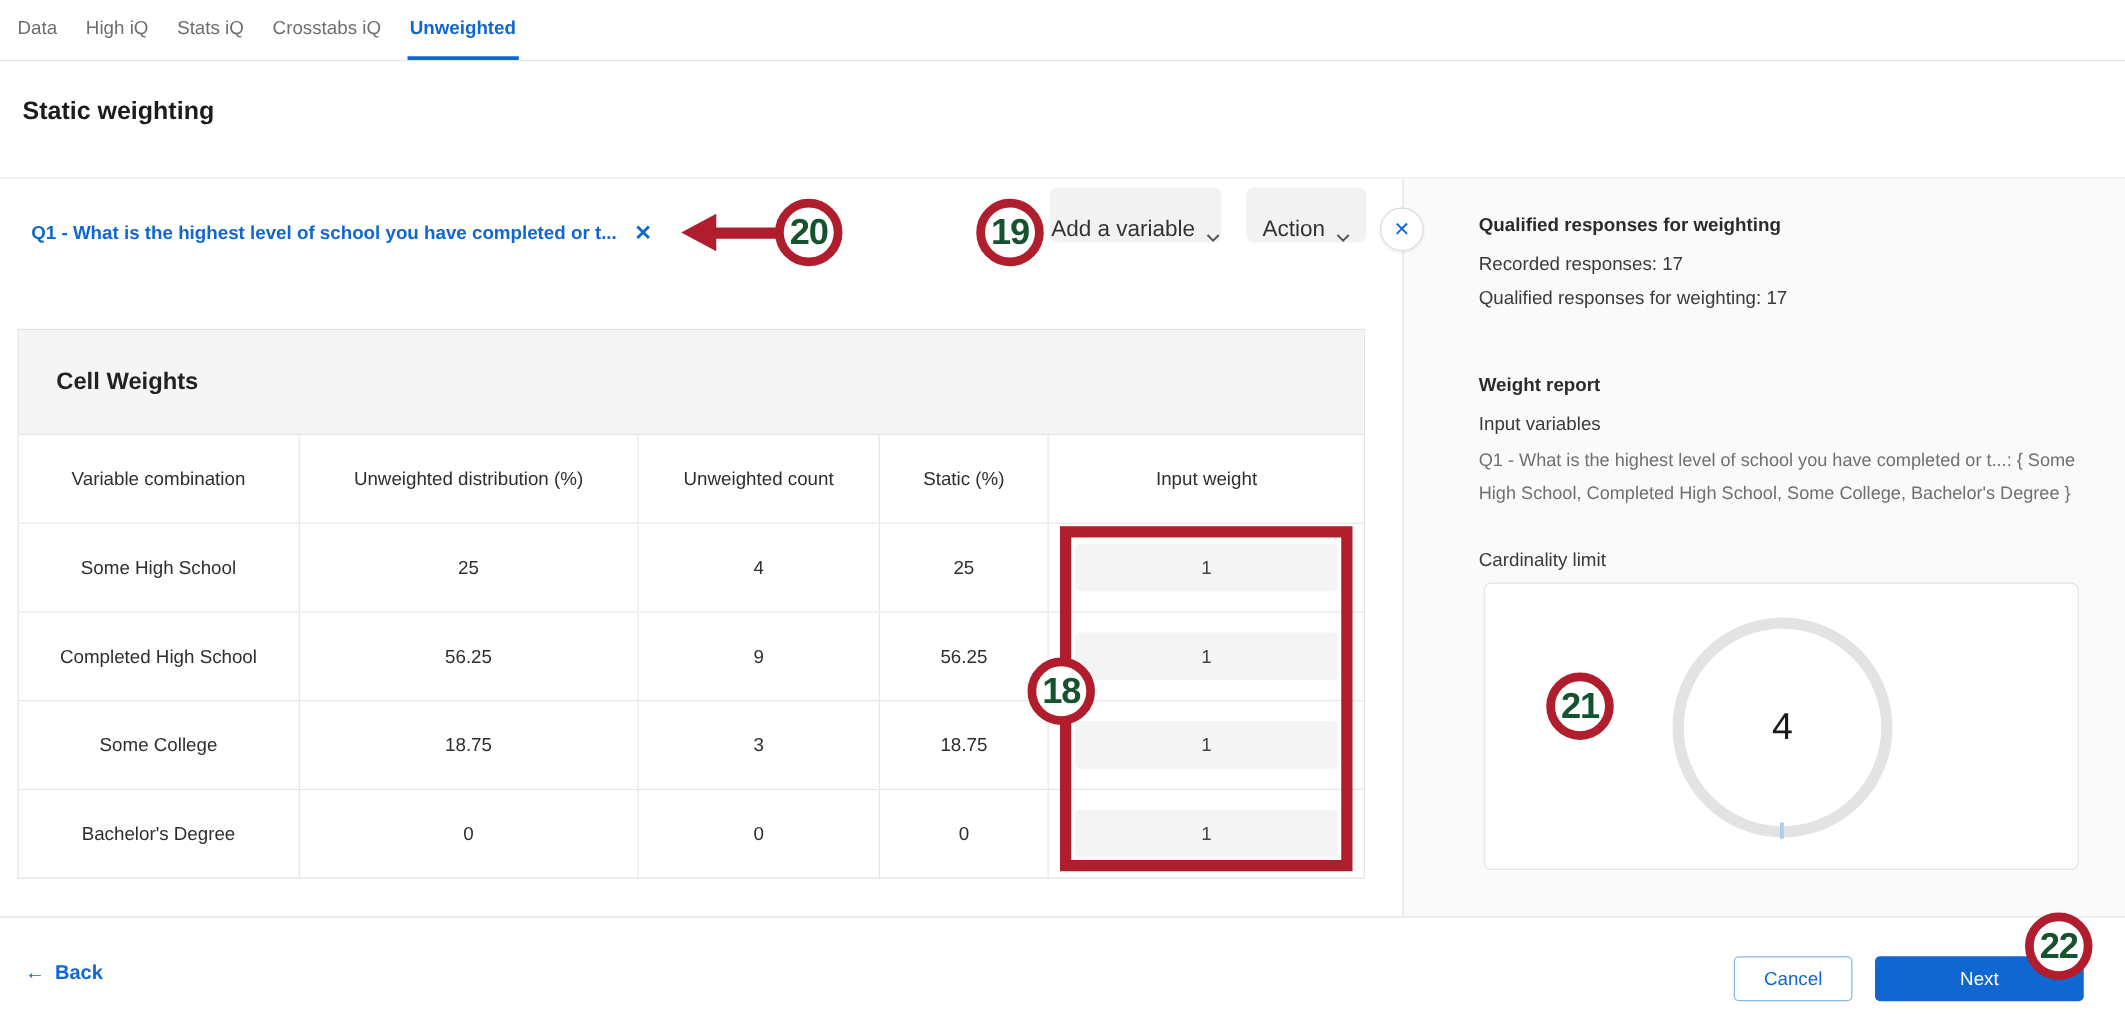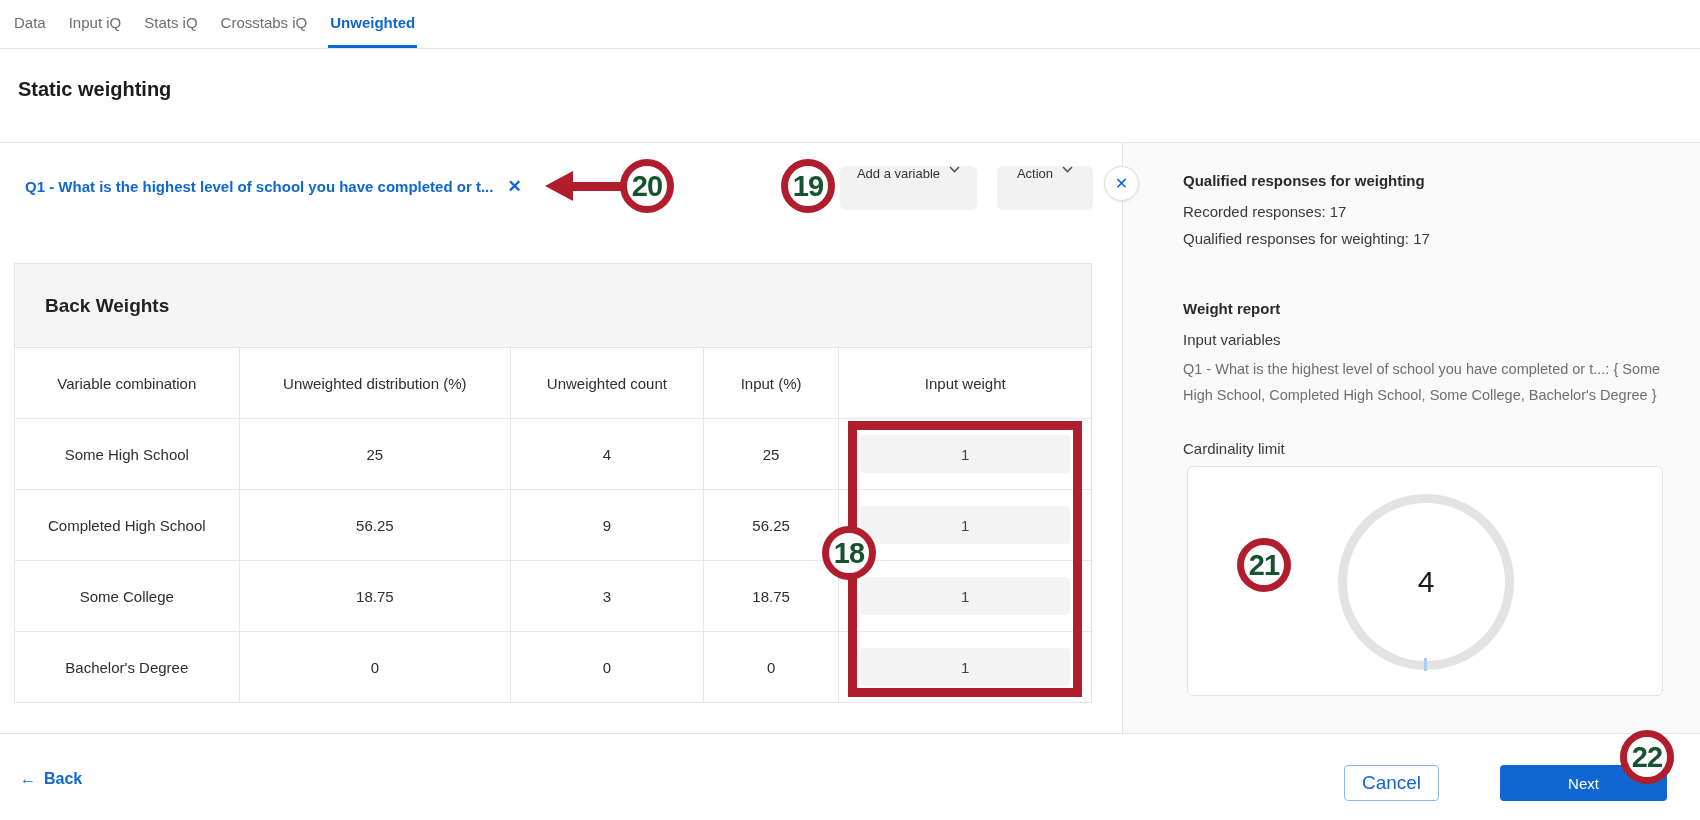--- a/index.html
+++ b/index.html
@@ -25,23 +25,23 @@
   .main { position:absolute; left:0; top:143px; width:1700px; height:590px; background:#fff;text-decoration:underline; }
   .side-panel { position:absolute; left:1122px; top:0; width:578px; height:590px;
     background:#fafafa; border-left:1px solid #e2e2e2; }
 
   
   .chip-row { position:absolute; left:25px; top:22px; height:42px;
     display:flex; align-items:center; gap:14px; }
   .chip-label { color:#1167d2; font-size:15px; font-weight:600; white-space:nowrap; }
   .chip-x { color:#1167d2; font-size:17px; font-weight:bold; cursor:pointer; line-height:1; }
 
-  .toolbar-btn { position:absolute; top:23px; height:44px; background:#f2f2f2;
-    border:none; border-radius:6px; font-size:13px; color:#333; cursor:pointer;
-    display:flex; align-items:flex-start; justify-content:center; gap:9px;
+  .toolbar-btn { position:absolute; top:7px; height:44px; background:#f2f2f2;
+    border:none; border-radius:6px; font-size:18px; color:#333; cursor:pointer;
+    display:flex; align-items:flex-end; justify-content:center; gap:9px;
     font-family:"Liberation Sans", sans-serif; }
   .btn-add { left:840px; width:137px; }
   .btn-action { left:997px; width:96px; }
   .chev { width:11px; height:7px; display:inline-block; }
 
   .panel-close { position:absolute; left:1104px; top:23px; width:35px; height:35px;
     border-radius:50%; background:#fff; border:1px solid #dcdcdc;
     box-shadow:0 1px 3px rgba(0,0,0,.08); color:#1167d2; font-size:16px;
     display:flex; align-items:center; justify-content:center; cursor:pointer; z-index:5; }
 
@@ -76,23 +76,23 @@
   .gauge-val { font-size:30px; color:#1a1a1a; }
   .gauge-tick { position:absolute; left:calc(50% - 2px); bottom:-10px;
     width:3px; height:13px; background:#a9cdec; }
 
   
   .footer { position:absolute; left:0; top:733px; width:1700px; height:87px;
     border-top:1px solid #e4e4e4; background:#fff; }
   .back-link { position:absolute; left:20px; top:36px; color:#1167d2;
     font-size:16px; font-weight:600; display:flex; align-items:center; gap:8px;
     cursor:pointer; }
-  .btn-cancel { position:absolute; left:1344px; top:31px; width:95px; height:36px;
+  .btn-cancel { position:absolute; left:1387px; top:31px; width:95px; height:36px;
     background:#fff; border:1px solid #8ab8e8; border-radius:4px; color:#1167d2;
-    font-size:19px; cursor:pointer; font-family:"Liberation Sans", sans-serif; }
+    font-size:15px; cursor:pointer; font-family:"Liberation Sans", sans-serif; }
   .btn-next { position:absolute; left:1500px; top:31px; width:167px; height:36px;
     background:#1167d2; border:none; border-radius:4px; color:#fff;
     font-size:15px; cursor:pointer; font-family:"Liberation Sans", sans-serif; }
 
   
   .anno-circle { position:absolute; width:54px; height:54px; border-radius:50%;
     border:7px solid #b01e2e; background:#fff; color:#14532d; font-size:29px;
     font-weight:bold; display:flex; align-items:center; justify-content:center;
     z-index:60; letter-spacing:-1px; }
   .anno-rect { position:absolute; left:848px; top:421px; width:234px; height:276px;
@@ -103,21 +103,21 @@
   .anno-arrow-shaft { position:absolute; left:570px; top:182px; width:53px;
     height:9px; background:#b01e2e; z-index:55; }
 </style>
 </head>
 <body>
 
 <div class="canvas">
 
   <div class="tabbar">
     <div class="tab">Data</div>
-    <div class="tab">Input iQ</div>
+    <div class="tab">High iQ</div>
     <div class="tab">Stats iQ</div>
     <div class="tab">Crosstabs iQ</div>
     <div class="tab active">Unweighted</div>
   </div>
 
   <div class="page-header">
     <div class="page-title">Static weighting</div>
   </div>
 
   <div class="main">
@@ -139,26 +139,26 @@
       <svg class="chev" viewBox="0 0 11 7">
         <polyline points="1,1 5.5,5.5 10,1" fill="none" stroke="#555" stroke-width="1.6"></polyline>
       </svg>
     </button>
 
     <div class="panel-close">
       <span>✕</span>
     </div>
 
     <div class="weights-table">
-      <div class="tbl-title">Back Weights</div>
+      <div class="tbl-title">Cell Weights</div>
       <div class="tbl-row head">
         <div class="cell c1">Variable combination</div>
         <div class="cell c2">Unweighted distribution (%)</div>
         <div class="cell c3">Unweighted count</div>
-        <div class="cell c4">Input (%)</div>
+        <div class="cell c4">Static (%)</div>
         <div class="cell c5">Input weight</div>
       </div>
 
       <div class="tbl-row data">
         <div class="cell c1">Some High School</div>
         <div class="cell c2">25</div>
         <div class="cell c3">4</div>
         <div class="cell c4">25</div>
         <div class="cell c5">
           <input class="weight-input" value="1" style="">

